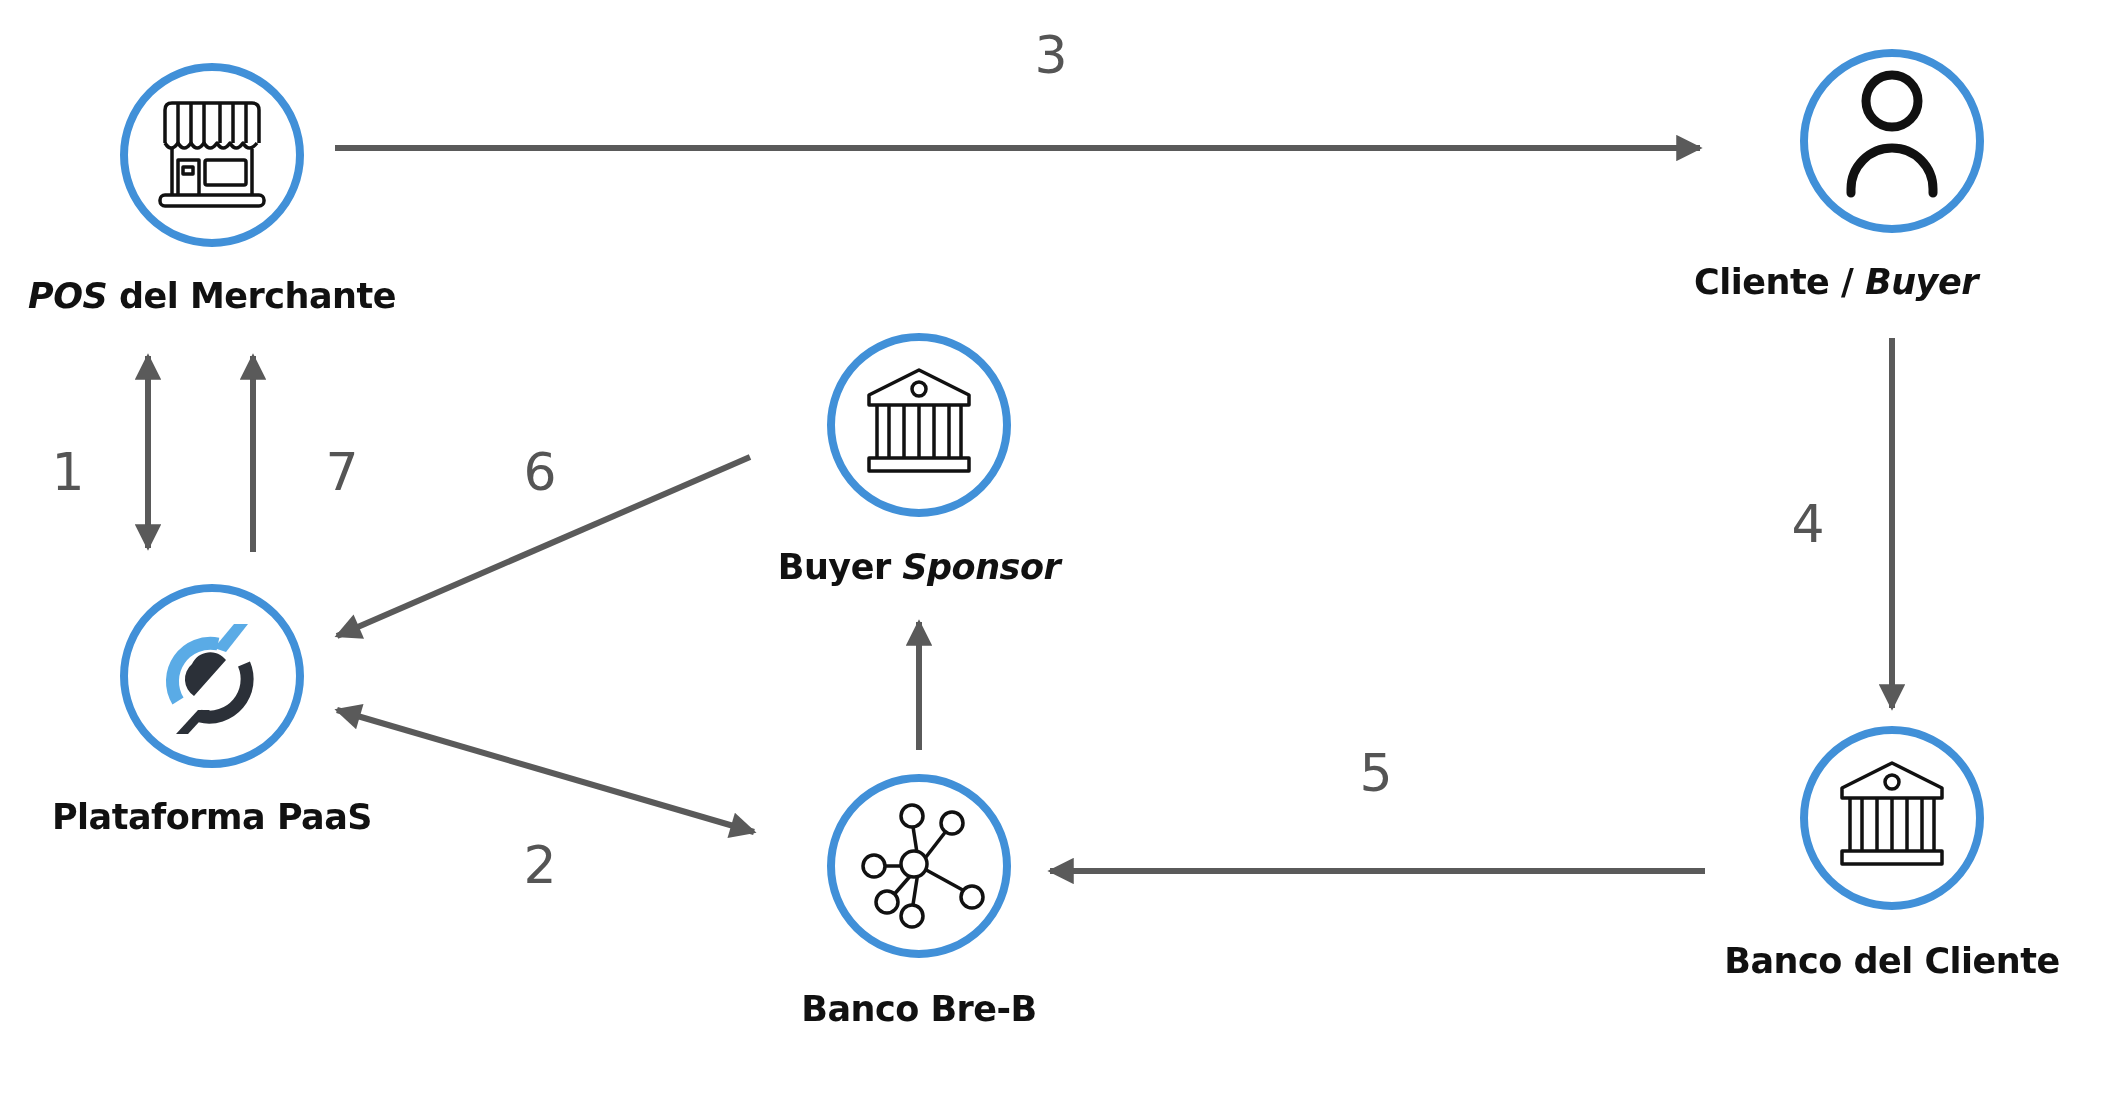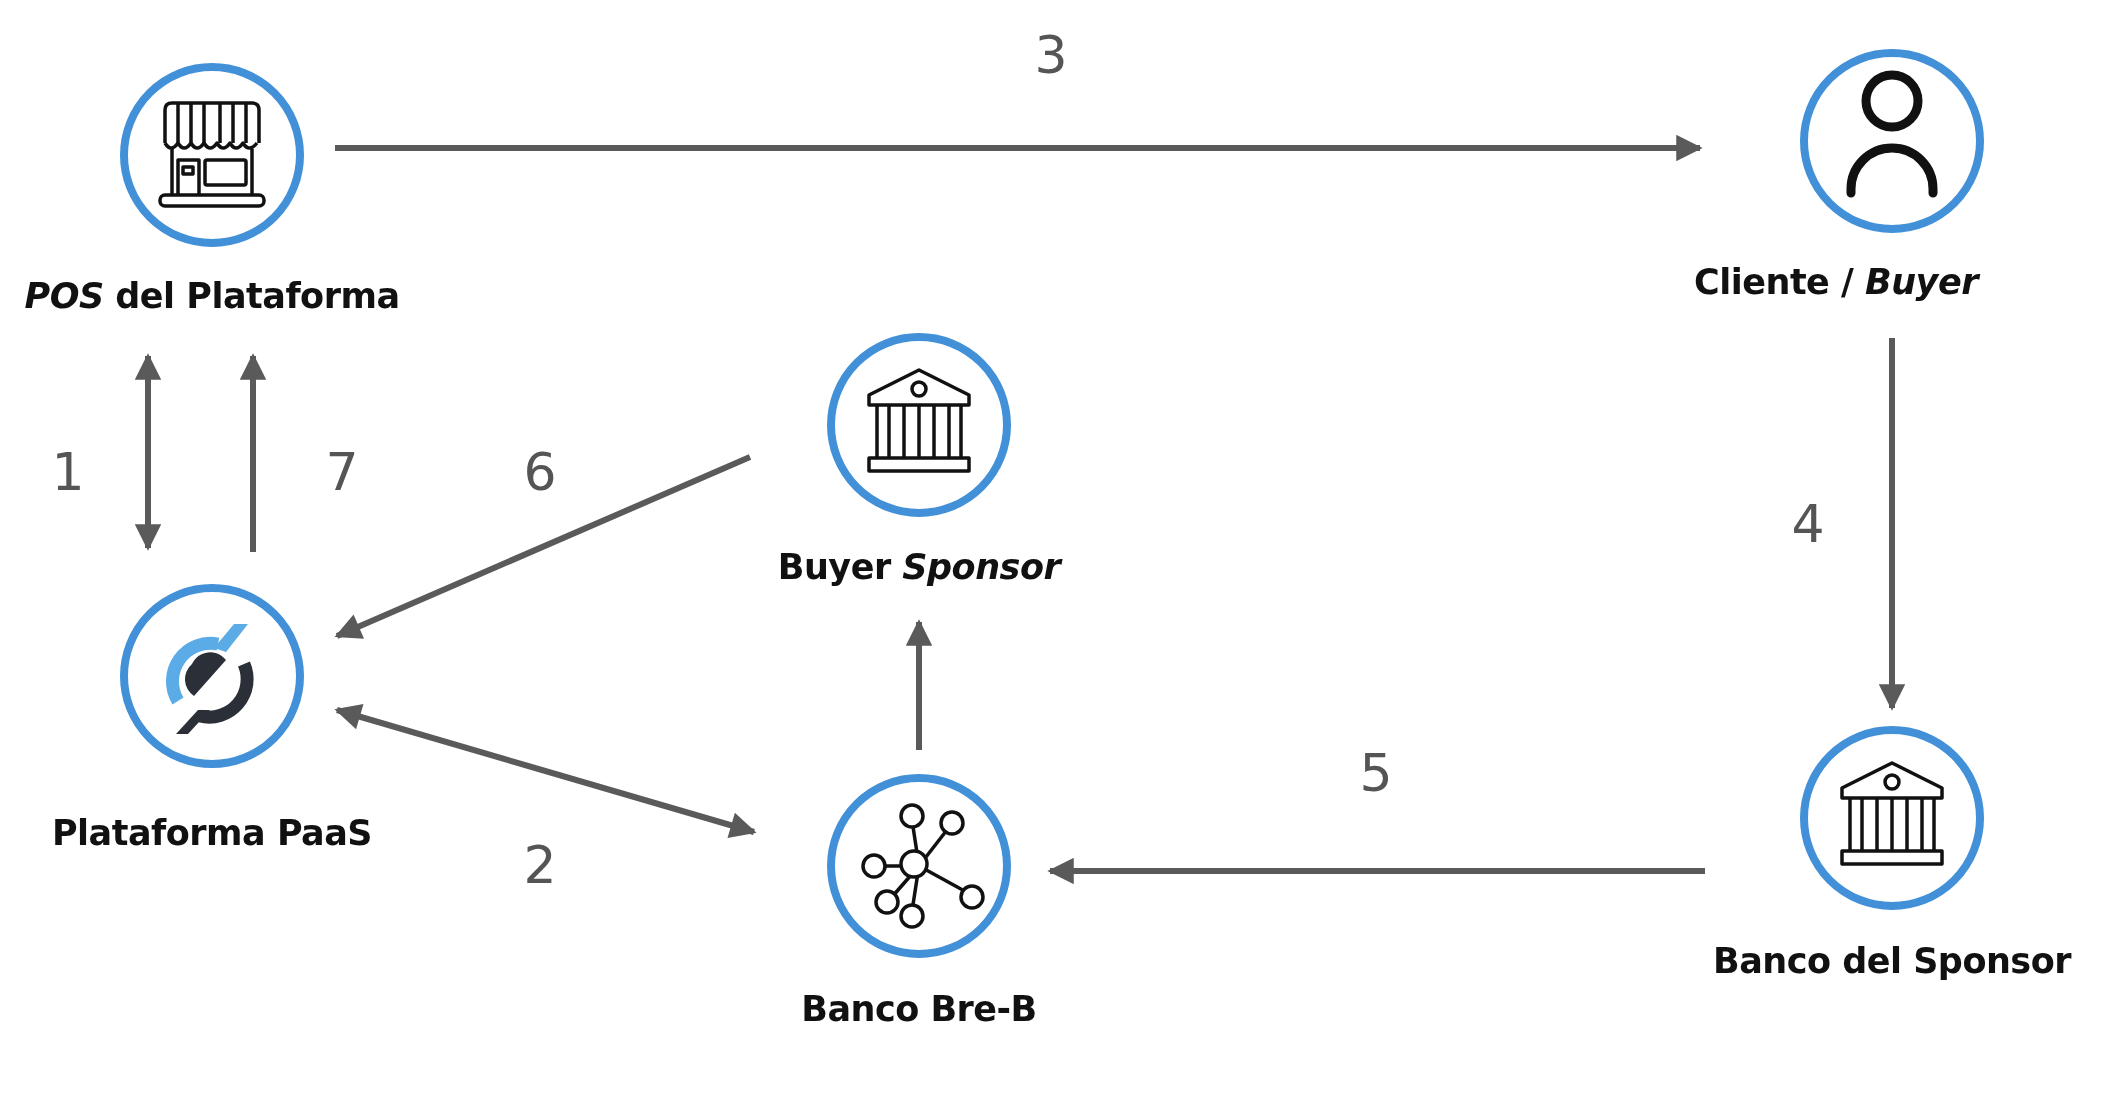--- a/index.html
+++ b/index.html
@@ -88,31 +88,31 @@
     <circle cx="33" cy="-43" r="11"></circle>
     <circle cx="-45" cy="0" r="11"></circle>
     <circle cx="-32" cy="36" r="11"></circle>
     <circle cx="-7" cy="50" r="11"></circle>
     <circle cx="53" cy="31" r="11"></circle>
     <circle cx="-5" cy="-2" r="13"></circle>
   </g>
 </svg>
 
 <div class="node-label" style="left:212px; top:276px;">
-  <em>POS</em><span> del Plataforma</span>
+  <em>POS</em><span> del Merchante</span>
 </div>
 <div class="node-label" style="left:1836px; top:262px;">
   <span>Cliente / </span><em>Buyer</em>
 </div>
 <div class="node-label" style="left:919px; top:547px;">
   <span>Buyer </span><em>Sponsor</em>
 </div>
-<div class="node-label" style="left:212px; top:797px;margin-top:16px;">Plataforma PaaS</div>
+<div class="node-label" style="left:212px; top:797px;">Plataforma PaaS</div>
 <div class="node-label" style="left:919px; top:989px;">Banco Bre-B</div>
-<div class="node-label" style="left:1892px; top:941px;">Banco del Sponsor</div>
+<div class="node-label" style="left:1892px; top:941px;">Banco del Cliente</div>
 
 <div class="step-label" style="left:68px; top:472px;">1</div>
 <div class="step-label" style="left:342px; top:472px;">7</div>
 <div class="step-label" style="left:540px; top:472px;">6</div>
 <div class="step-label" style="left:540px; top:865px;">2</div>
 <div class="step-label" style="left:1051px; top:55px;">3</div>
 <div class="step-label" style="left:1808px; top:524px;">4</div>
 <div class="step-label" style="left:1376px; top:773px;">5</div>
 
 </body></html>

